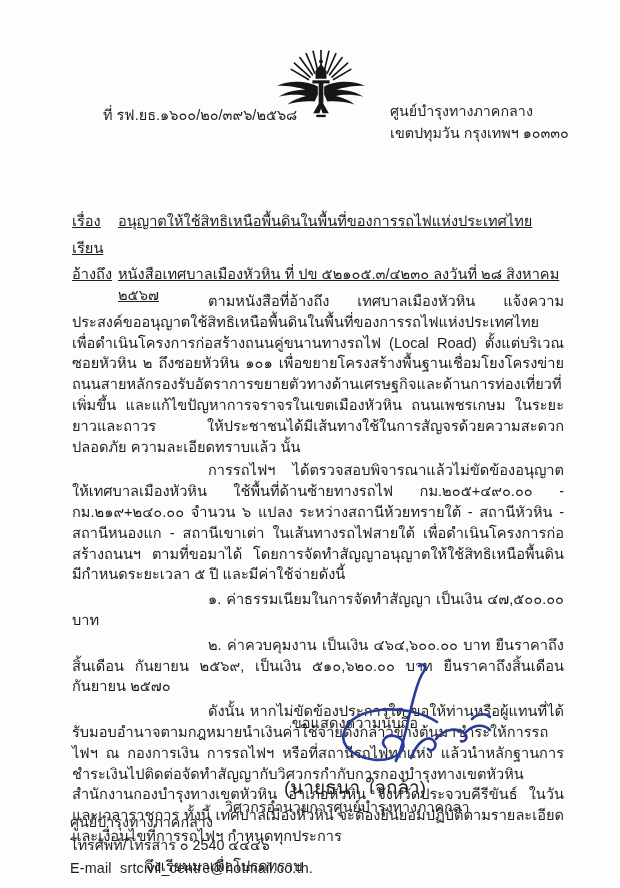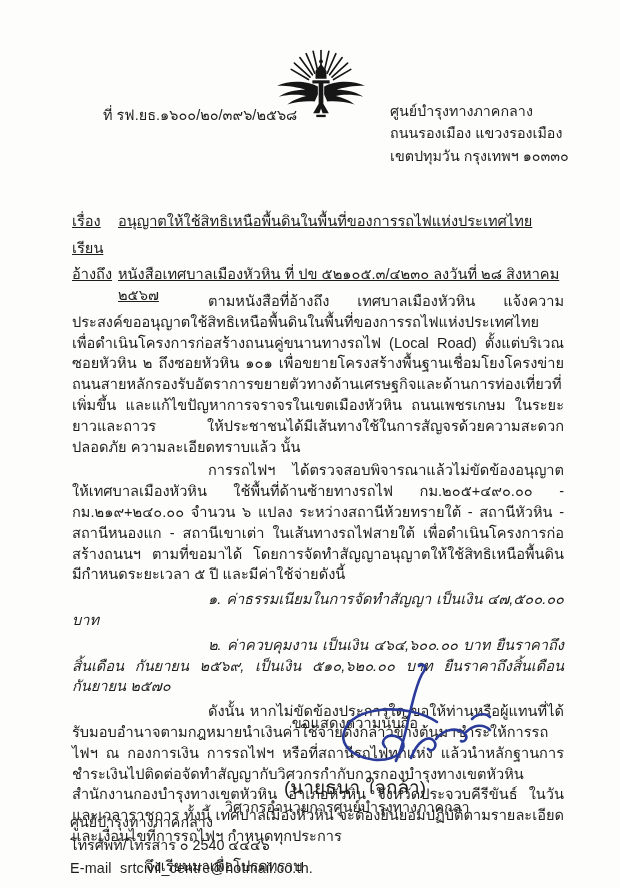--- a/index.html
+++ b/index.html
@@ -17,21 +17,21 @@
   .addr{position:absolute;left:390px;top:100px;font-size:14.3px;line-height:22.4px;}
   .date{position:absolute;left:270px;top:176px;width:160px;text-align:center;font-size:14.5px;}
   .meta{position:absolute;left:72px;top:211px;width:494px;font-size:14.6px;}
   .meta-row{display:flex;line-height:21px;margin-bottom:5.5px;text-decoration:underline;}
   .meta-label{width:46px;flex:0 0 46px;}
   .body{
     position:absolute;left:72px;top:291px;width:492px;
     font-size:14.6px;line-height:20.8px;text-align:justify;
   }
   .body p{margin:0 0 3px;text-indent:136px;}
-  .body p.item{margin:4px 0 4px;font-style:italic;}
+  .body p.item{margin:4px 0 4px;}
   .body p.closing{margin-top:9px;text-indent:73px;text-align:left;}
   .sig-salute{position:absolute;left:250px;top:711px;width:210px;text-align:center;font-size:14.6px;}
   .sig-script{position:absolute;left:325px;top:660px;width:185px;height:118px;}
   .sig-name{position:absolute;left:235px;top:772px;width:240px;text-align:center;font-size:19px;}
   .sig-title{position:absolute;left:225px;top:796px;width:280px;font-size:14.3px;}
   .footer{position:absolute;left:70px;top:811px;font-size:14.3px;line-height:23.2px;}
   .footer .email-row{letter-spacing:.2px;}
 </style>
 </head>
 <body>
@@ -65,21 +65,20 @@
         <path d="M64 52 C76 45,100 43,116 51 C101 51,89 53,80 56 C93 56,106 59,114 65 C101 62,88 62,79 64 C88 66,97 70,103 75 C91 71,77 70,68 71 L64 62 Z"></path>
 
         <path d="M57 46 h6 v28 l7 12 h-8 l-2 -6 l-2 6 h-8 l7 -12 z"></path>
         <path d="M54 88 h12 v3 h-12 z"></path>
       </g>
     </svg>
   </div>
 
   <div class="addr">
     <div>ศูนย์บำรุงทางภาคกลาง</div>
-    <div>ถนนรองเมือง แขวงรองเมือง</div>
     <div>เขตปทุมวัน กรุงเทพฯ ๑๐๓๓๐</div>
   </div>
 
 
   <div class="meta">
     <div class="meta-row">
       <span class="meta-label">เรื่อง</span>
       <span>อนุญาตให้ใช้สิทธิเหนือพื้นดินในพื้นที่ของการรถไฟแห่งประเทศไทย</span>
     </div>
     <div class="meta-row">

